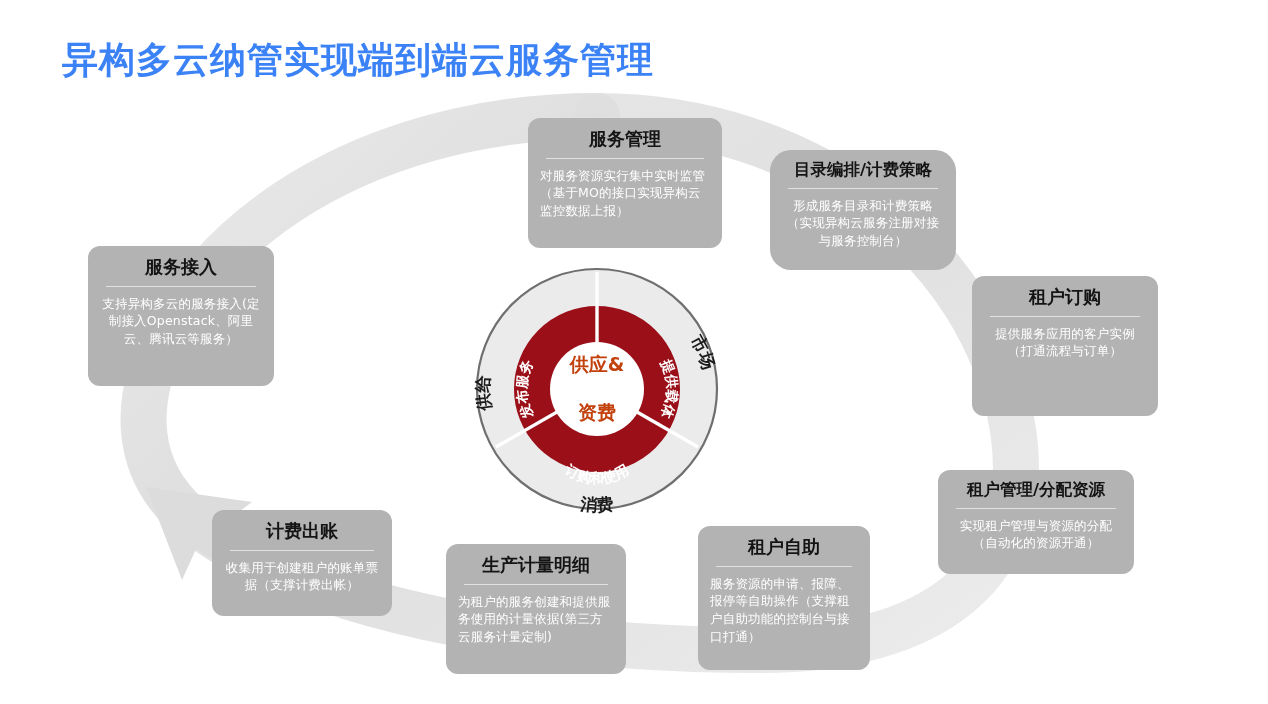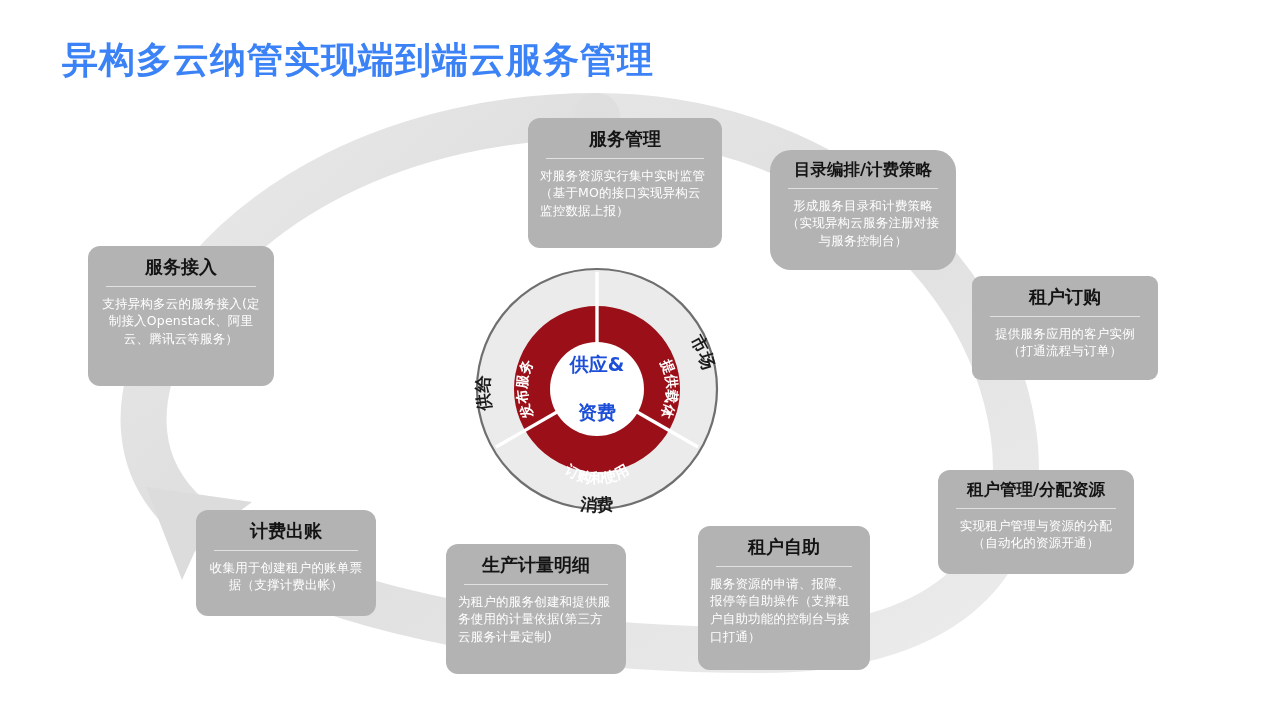--- a/index.html
+++ b/index.html
@@ -52,46 +52,46 @@
     font-family:"DejaVu Sans","Liberation Sans",sans-serif;
     letter-spacing:.2px;
   }
   .card.cbody-center .cbody{text-align:center;}
 
   
   #card-service-access   {left:88px; top:246px; width:186px; height:140px;}
   #card-resource-mgmt    {left:296px;top:136px; width:172px; height:148px;}
   #card-service-mgmt     {left:528px;top:118px; width:194px; height:130px;}
   #card-catalog-billing  {left:770px;top:150px; width:186px; height:120px;border-radius:21px;}
-  #card-tenant-order     {left:972px;top:276px; width:186px; height:104px;border-radius:9px;}
+  #card-tenant-order     {left:972px;top:276px; width:186px; height:140px;}
   #card-tenant-mgmt      {left:938px;top:470px; width:196px; height:104px;}
   #card-tenant-self      {left:698px;top:526px; width:172px; height:144px;}
   #card-metering         {left:446px;top:544px; width:180px; height:130px;}
-  #card-billing-out      {left:196px;top:510px; width:180px; height:106px;}
+  #card-billing-out      {left:212px;top:510px; width:180px; height:106px;}
 
   #card-service-access .ctitle,
   #card-resource-mgmt .ctitle,
   #card-service-mgmt .ctitle,
   #card-tenant-order .ctitle,
   #card-tenant-self .ctitle,
   #card-metering .ctitle,
   #card-billing-out .ctitle{font-size:18px;}
   #card-catalog-billing .ctitle,
   #card-tenant-mgmt .ctitle{font-size:16.5px;}
 
   
   .donut{position:absolute;left:470px;top:262px;width:254px;height:254px;}
   .donut-center-text{
     position:absolute;left:470px;top:262px;width:254px;height:254px;
     display:flex;align-items:center;justify-content:center;
     pointer-events:none;
   }
   .donut-center-text span{
     display:block;text-align:center;
-    font-weight:700;color:#1d4ed8;font-size:19px;line-height:1.25;
+    font-weight:700;color:#c2410c;font-size:19px;line-height:1.25;
     font-family:"DejaVu Sans","Liberation Sans",sans-serif;
   }
 </style>
 </head>
 <body>
 
 <div id="slide">
 
   <svg class="swoosh" viewBox="0 0 1268 704">
     <defs>

